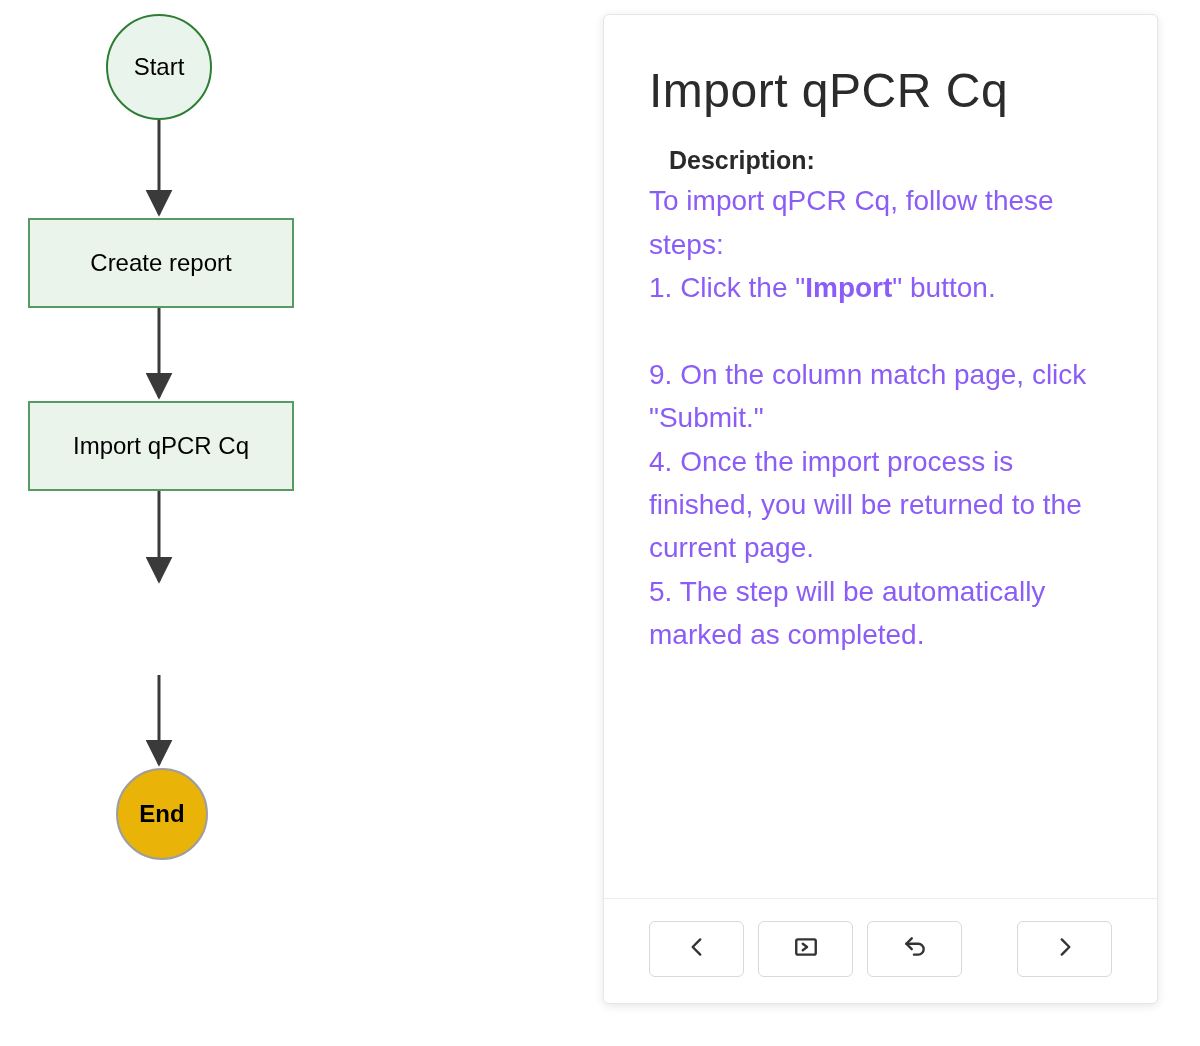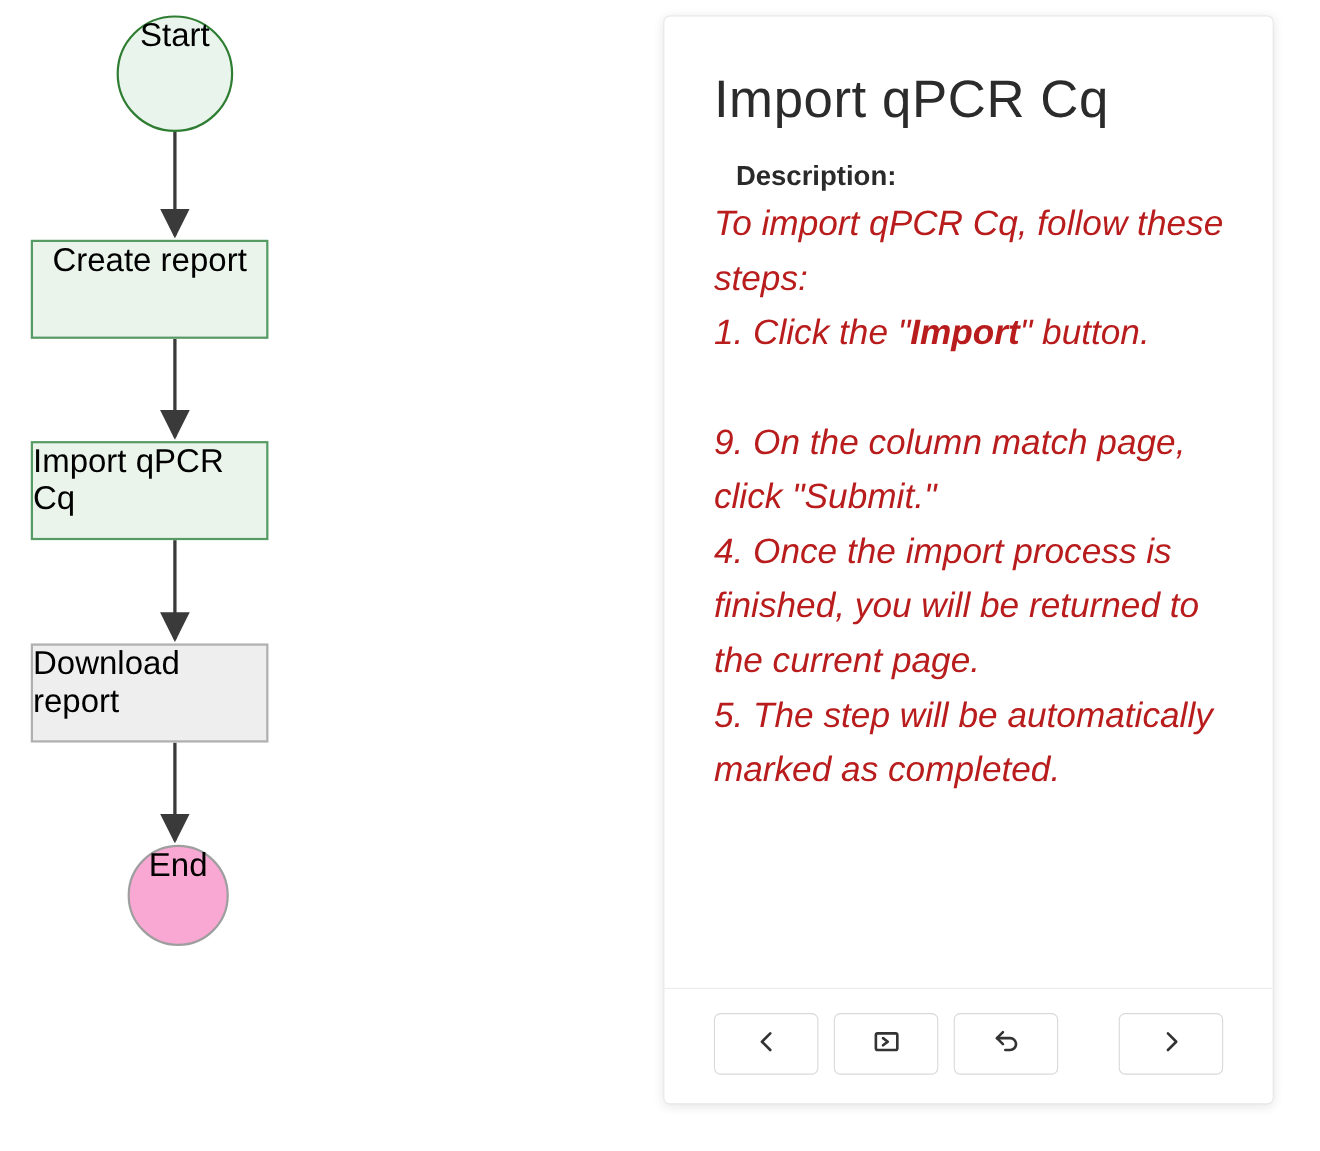--- a/index.html
+++ b/index.html
@@ -3,37 +3,37 @@
   <meta charset="utf-8">
   <style>
     * { box-sizing: border-box; margin: 0; padding: 0; }
     html, body { width: 1200px; height: 1046px; background: #ffffff; font-family: -apple-system, BlinkMacSystemFont, "Segoe UI", Helvetica, Arial, sans-serif; color: #222; }
     .canvas { position: relative; width: 1200px; height: 1046px; }
 
     
     .flow { position: absolute; left: 0; top: 0; width: 600px; height: 1046px; }
     .flow svg.arrows { position: absolute; left: 0; top: 0; width: 600px; height: 1046px; pointer-events: none; }
 
-    .node { position: absolute; display: flex; justify-content: center; font-size: 30px; color: #000; }
+    .node { position: absolute; display: flex; align-items: center; justify-content: center; font-size: 24px; color: #000; }
     .node-circle { width: 106px; height: 106px; border-radius: 50%; border: 2px solid; }
-    .node-rect   { width: 216px; height: 90px; border: 2px solid; }
+    .node-rect   { width: 266px; height: 90px; border: 2px solid; }
 
     .start      { left: 106px; top: 14px;  background:#e9f5ec; border-color:#2e7d32; }
     .step       { left:  28px; background:#eaf4eb; border-color:#569a64; }
     .step1      { top: 218px; }
     .step2      { top: 401px; }
     .step3      { top: 585px; background:#eeeeee; border-color:#b0b0b0; }
-    .end        { left: 116px; top: 768px; width: 92px; height: 92px; border-radius:50%; background:#f9a8d4; border:2px solid #9e9e9e; }
+    .end        { left: 116px; top: 768px; width: 92px; height: 92px; border-radius:50%; background:#eab308; border:2px solid #9e9e9e;font-weight:bold; }
 
     
     .card { position: absolute; left: 603px; top: 14px; width: 555px; height: 990px; background:#fff; border:1px solid #e6e6e6; border-radius:6px; box-shadow: 0 2px 10px rgba(0,0,0,0.10); display:flex; flex-direction:column; }
     .card-body { flex: 1 1 auto; padding: 48px 45px 20px 45px; overflow: hidden; }
     .card h1 { font-size: 48px; font-weight: 400; letter-spacing: 0.5px; color:#2b2b2b; margin-bottom: 28px; line-height:1.15; }
     .desc-label { font-weight: 700; font-size: 25px; color:#2a2a2a; margin-bottom: 4px; margin-left: 20px; }
-    .desc-text  { font-size: 32px; line-height: 1.55; color:#b91c1c;font-style:italic; }
+    .desc-text  { font-size: 28px; line-height: 1.55; color:#8b5cf6; }
     .completed  { font-size: 25px; color:#8d8d8d; margin-top: 18px; line-height:1.55; }
 
     .card-footer { border-top:1px solid #ececec; padding: 22px 45px 26px 45px; display:flex; gap: 14px; }
     .footer-spacer { flex: 1 1 auto; }
     .btn { width: 95px; height: 56px; border:1px solid #d9d9d9; background:#fff; border-radius:6px; display:flex; align-items:center; justify-content:center; color:#444; }
     .btn svg { width: 26px; height: 26px; stroke:#333; fill:none; stroke-width:2.2; stroke-linecap:round; stroke-linejoin:round; }
   </style>
 </head>
 <body>
 
@@ -54,23 +54,20 @@
     </svg>
 
     <div class="node node-circle start">
       <span>Start</span>
     </div>
     <div class="node node-rect step step1">
       <span>Create report</span>
     </div>
     <div class="node node-rect step step2">
       <span>Import qPCR Cq</span>
-    </div>
-    <div class="node node-rect step step3">
-      <span>Download report</span>
     </div>
     <div class="node end">
       <span>End</span>
     </div>
   </div>
 
   <div class="card">
     <div class="card-body">
       <h1>Import qPCR Cq</h1>
       <div class="desc-label">Description:</div>

